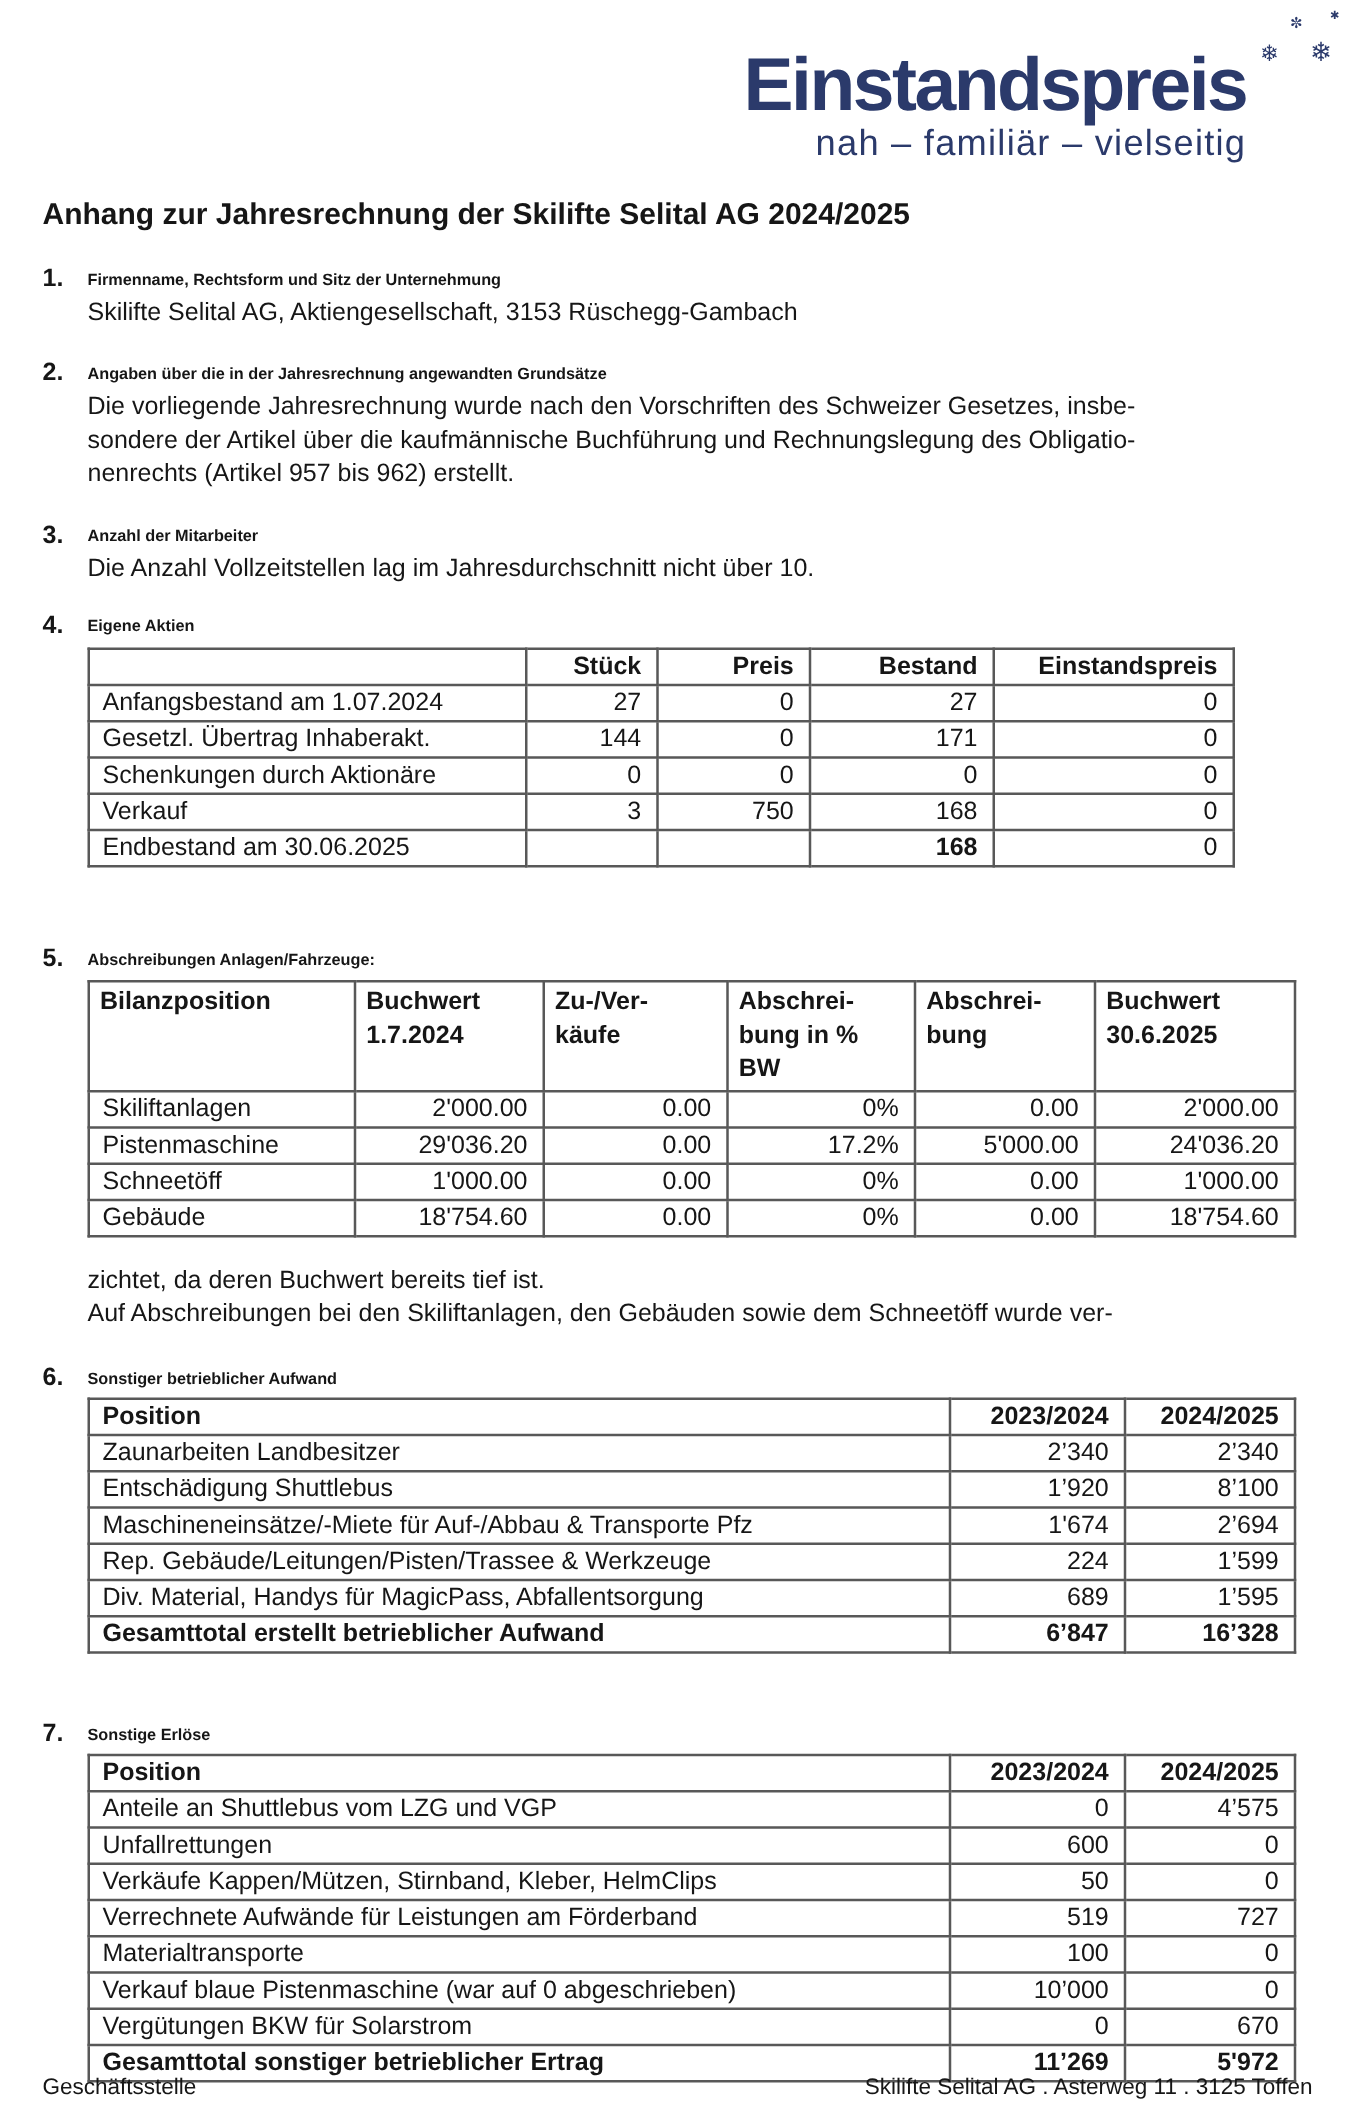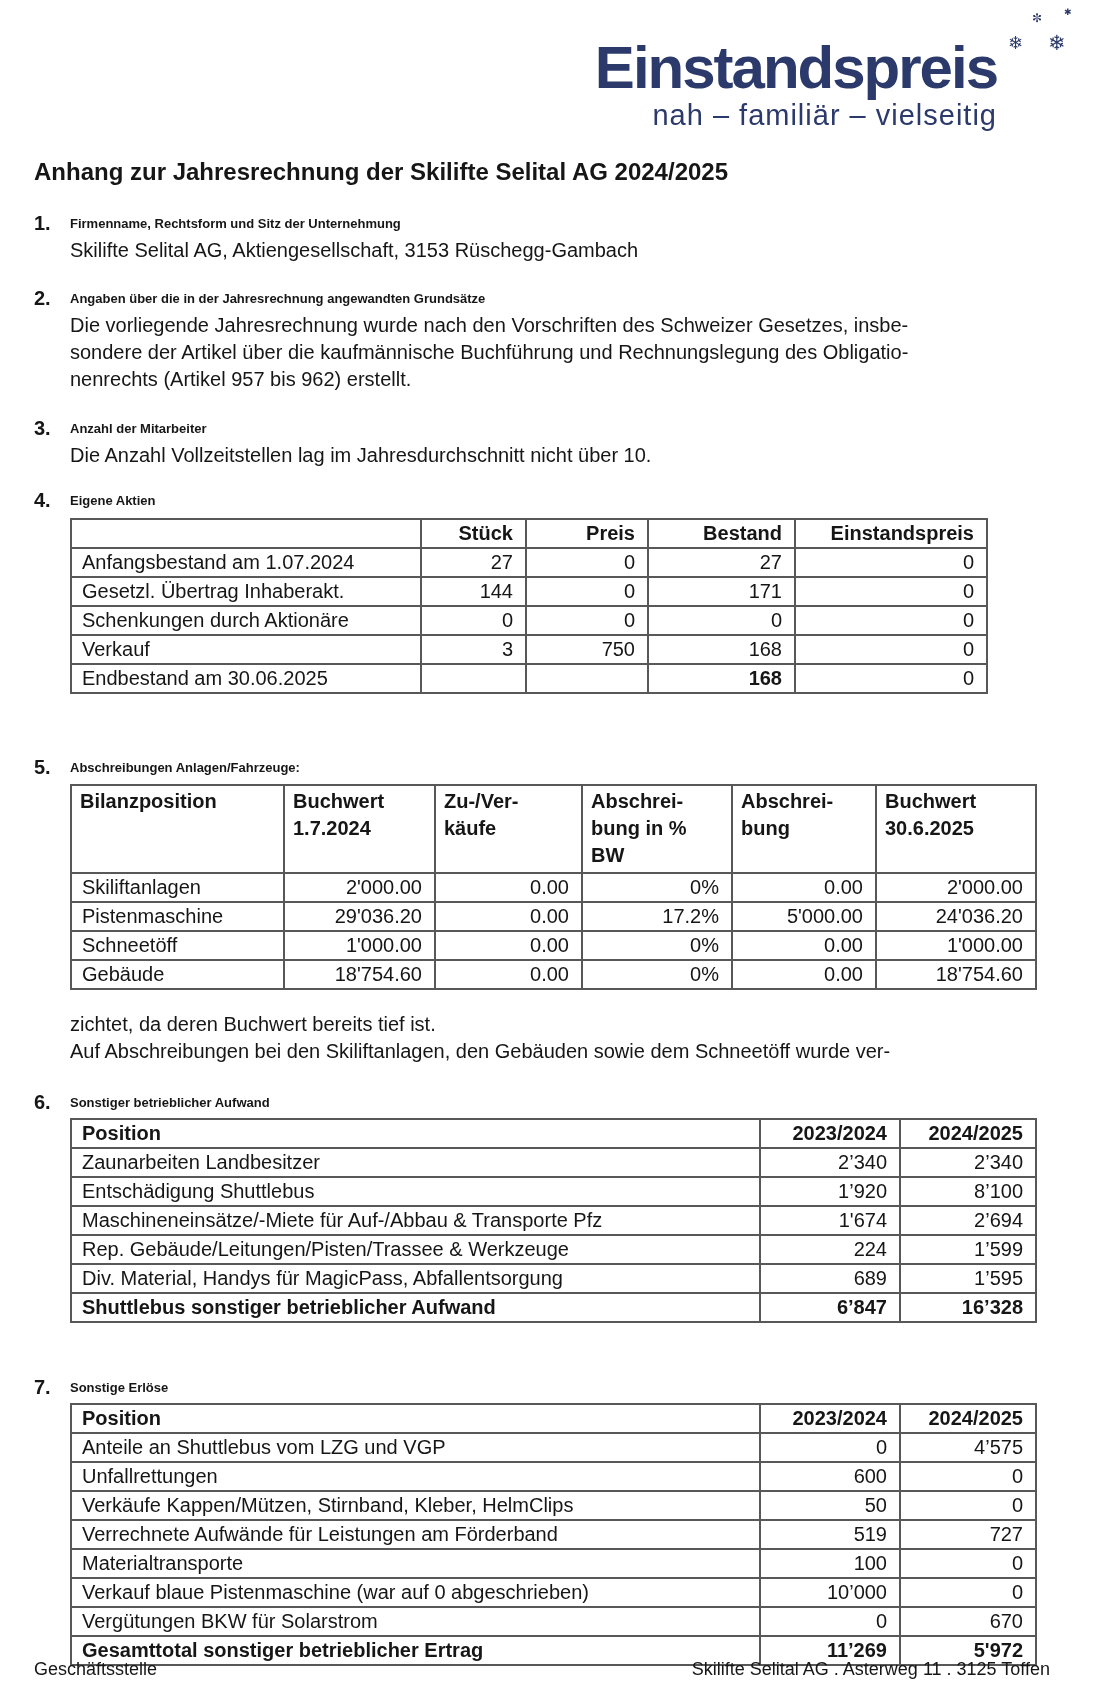--- a/index.html
+++ b/index.html
@@ -279,21 +279,21 @@
               <td class="label-cell">Rep. Gebäude/Leitungen/Pisten/Trassee &amp; Werkzeuge</td>
               <td class="num-cell">224</td>
               <td class="num-cell">1’599</td>
             </tr>
             <tr>
               <td class="label-cell">Div. Material, Handys für MagicPass, Abfallentsorgung</td>
               <td class="num-cell">689</td>
               <td class="num-cell">1’595</td>
             </tr>
             <tr class="total">
-              <td class="label-cell">Shuttlebus sonstiger betrieblicher Aufwand</td>
+              <td class="label-cell">Gesamttotal erstellt betrieblicher Aufwand</td>
               <td class="num-cell">6’847</td>
               <td class="num-cell">16’328</td>
             </tr>
           </tbody>
         </table>
       </div>
     </div>
 
     <div class="sec sec-7">
       <div class="sec-num">7.</div>

